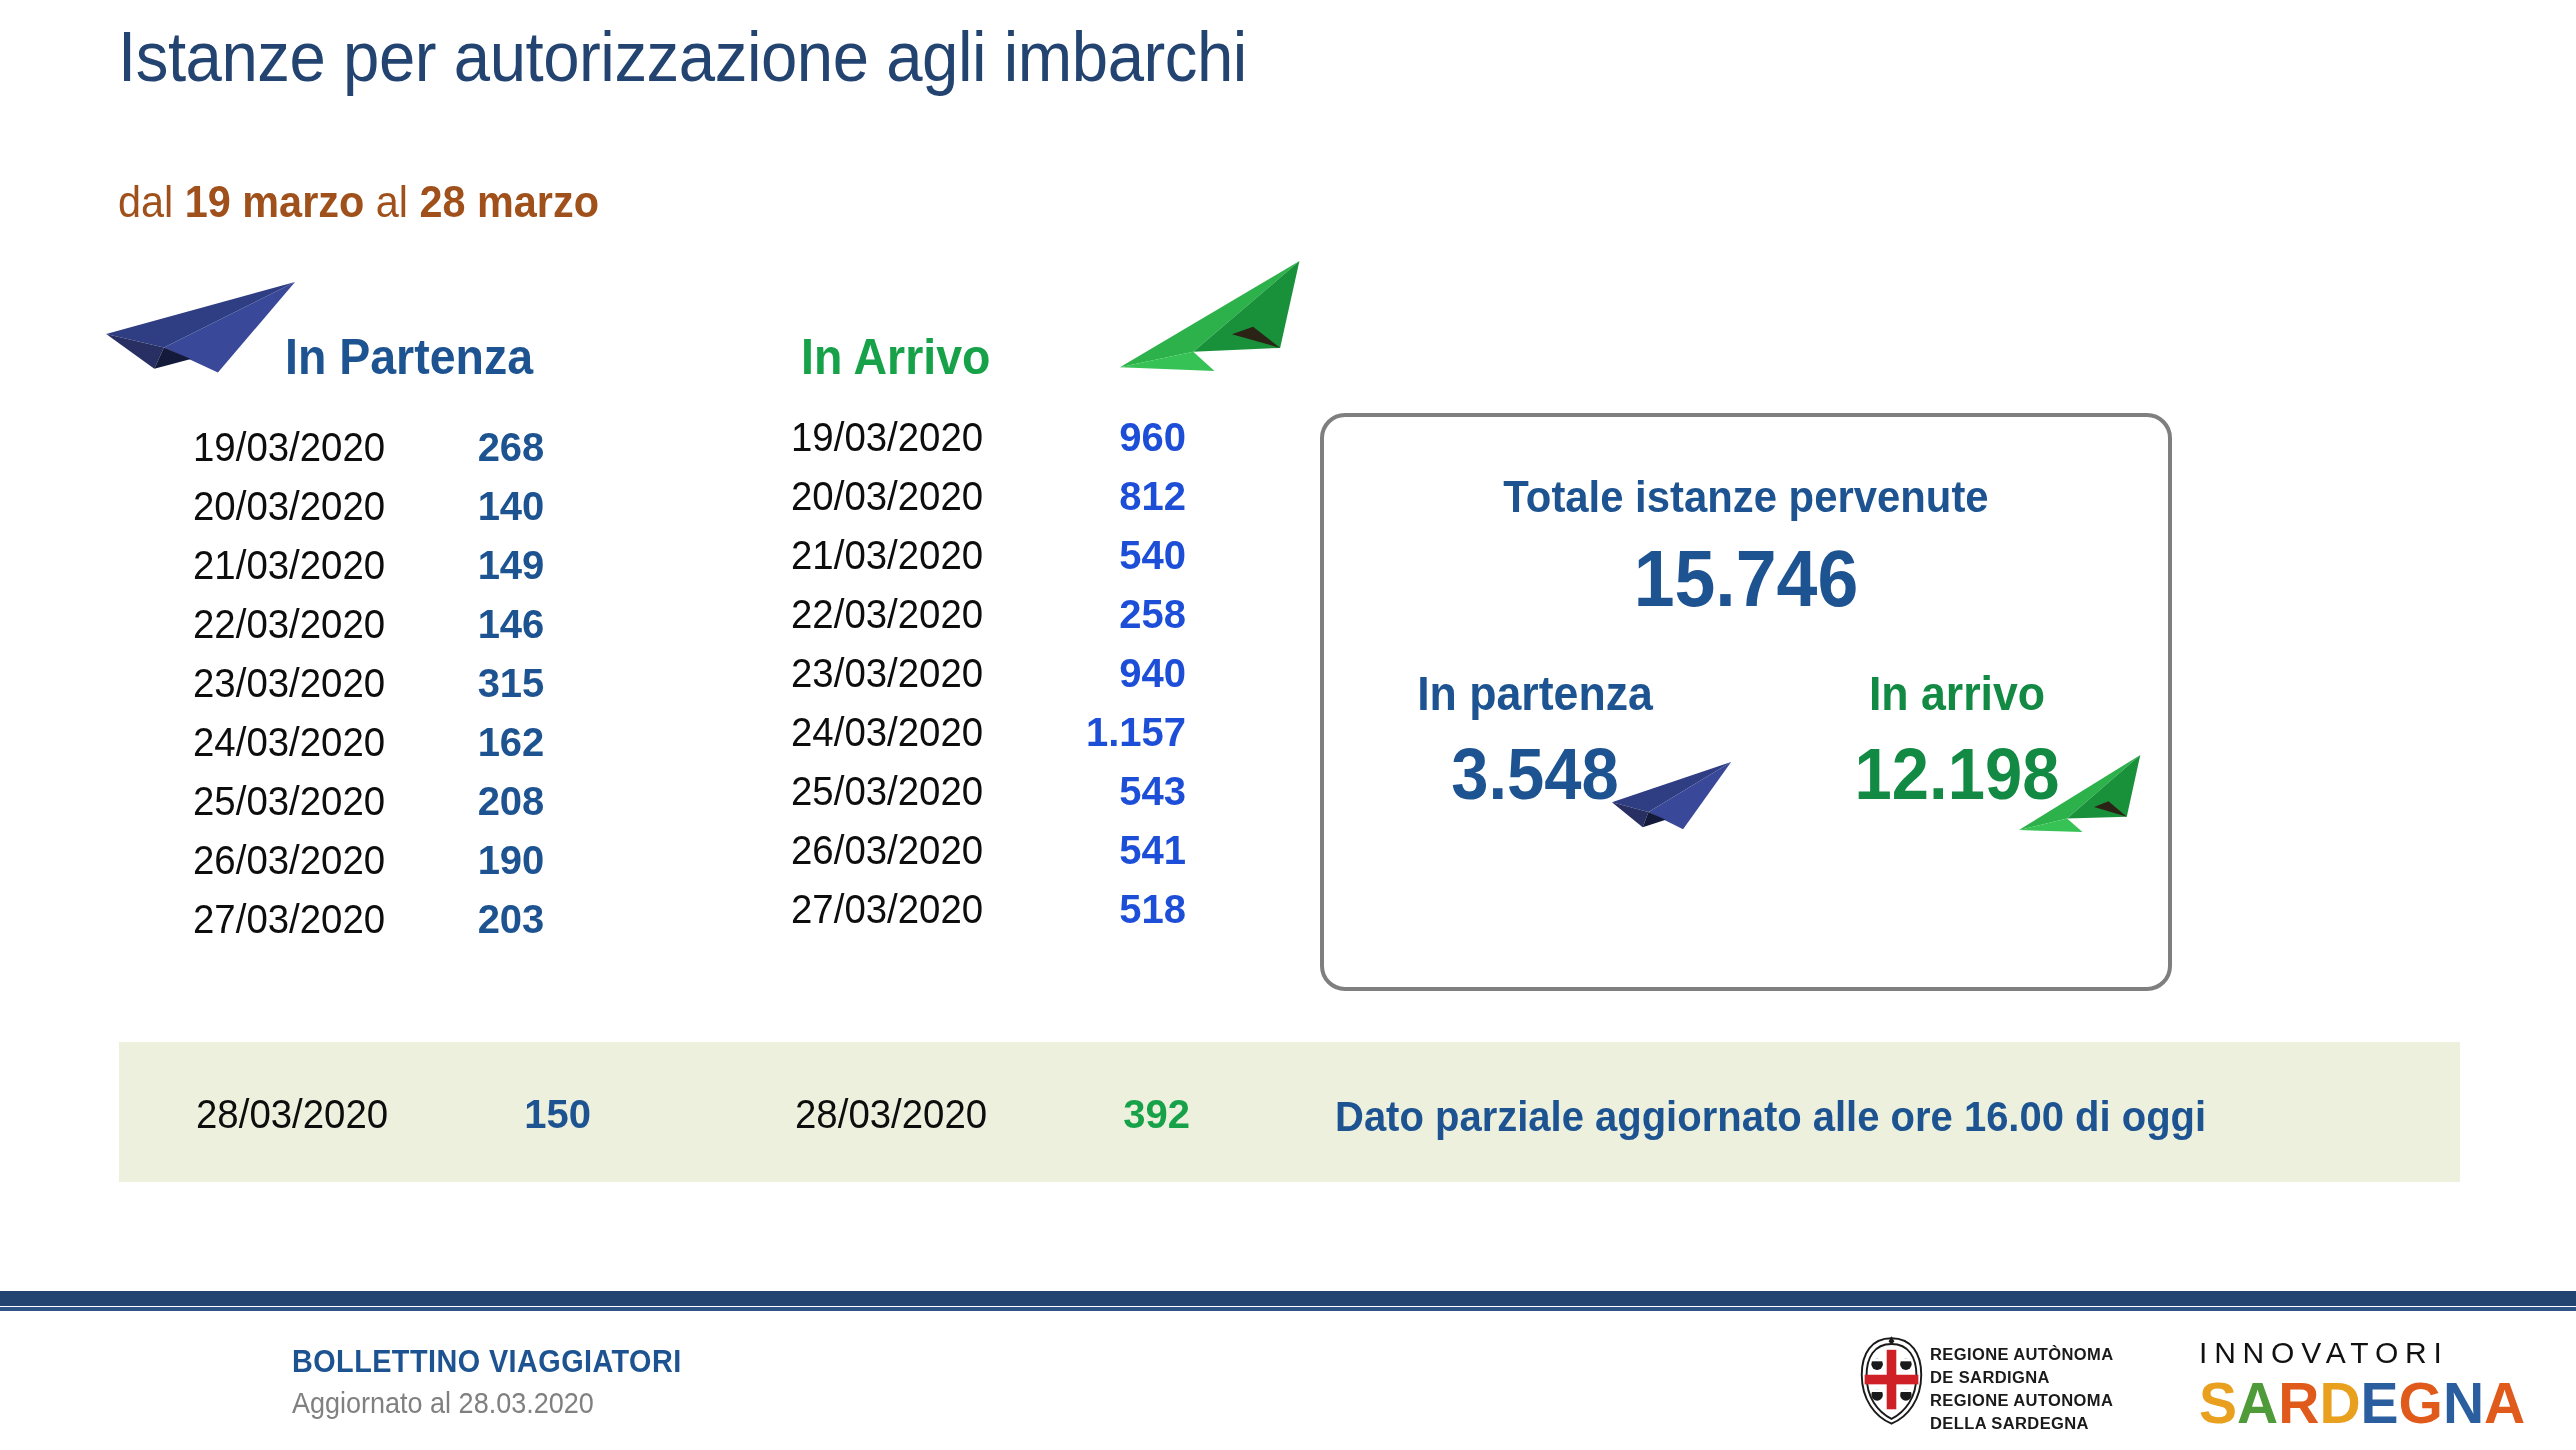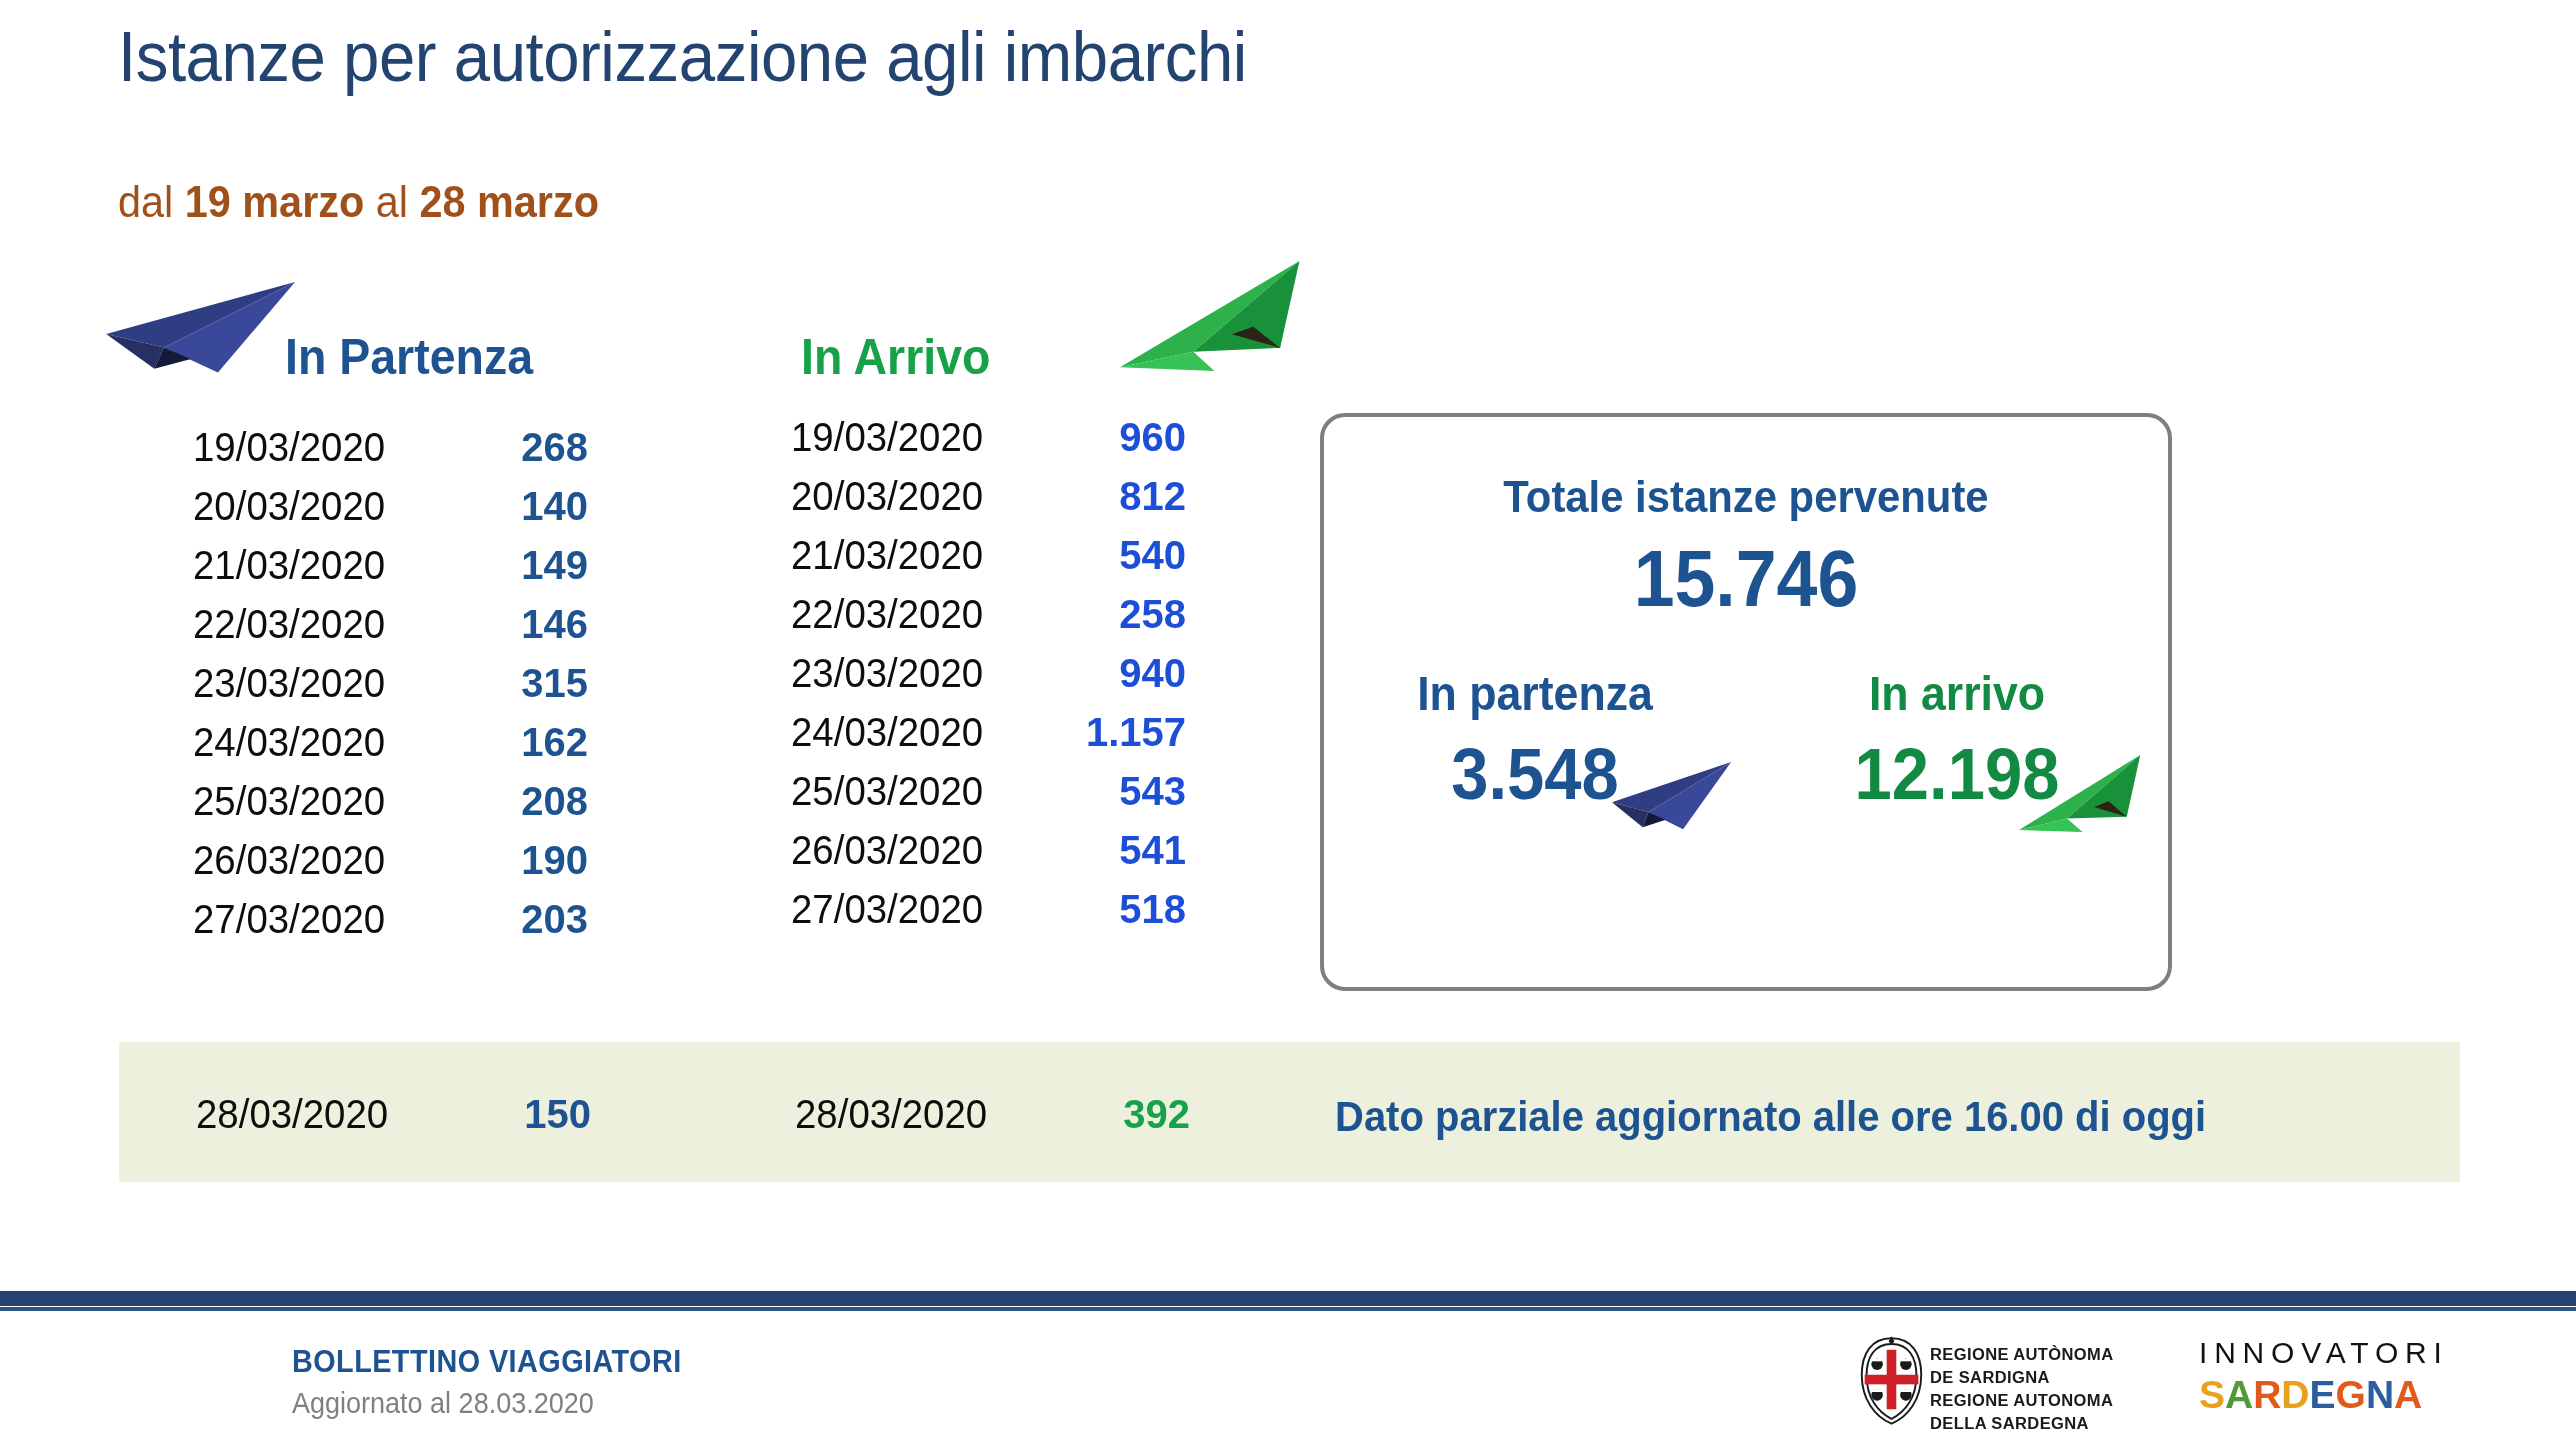--- a/index.html
+++ b/index.html
@@ -56,21 +56,21 @@
     font-size:40px;color:#0d0d0d;font-weight:400;
     transform:scaleX(0.96);transform-origin:left center;
     white-space:nowrap;
   }
   .rval{
     width:154px;text-align:right;
     font-size:40px;font-weight:bold;
     white-space:nowrap;
   }
   #col-partenza{left:193px;top:425px;}
-  #col-partenza .rval{color:#1d5391;}
+  #col-partenza .rval{color:#1d5391;text-align:center;}
   #col-arrivo{left:791px;top:415px;}
   #col-arrivo .rval{color:#1d4ed8;}
 
   
   .totalbox{
     position:absolute;left:1320px;top:413px;
     width:852px;height:578px;
     border:4.8px solid #7f7f7f;
     border-radius:25px;
     background:#ffffff;
@@ -172,21 +172,21 @@
     line-height:1.32;letter-spacing:0.4px;
     transform:scaleX(0.95);transform-origin:left top;
     white-space:nowrap;
   }
   .logo-innovatori{position:absolute;left:2199px;top:1338px;}
   .inn-top{
     font-size:30px;letter-spacing:6.8px;color:#111111;
     font-weight:400;white-space:nowrap;line-height:1;
   }
   .inn-bottom{
-    font-size:39px;font-weight:bold;letter-spacing:0px;
+    font-size:57px;font-weight:bold;letter-spacing:0px;
     line-height:1;margin-top:6.8px;white-space:nowrap;
   }
   .inn-bottom span{display:inline-block;}
 </style>
 </head>
 <body>
 
 <div class="page">
 
   <div class="title">Istanze per autorizzazione agli imbarchi</div>

